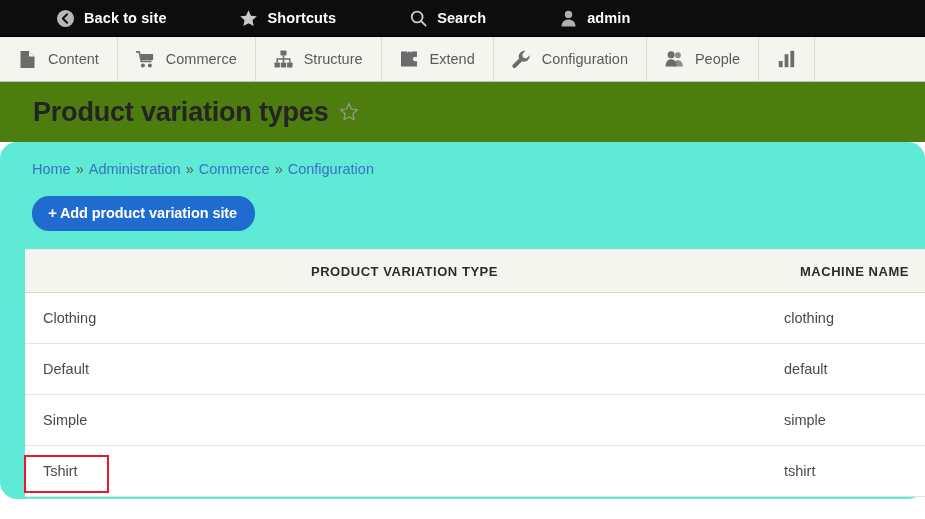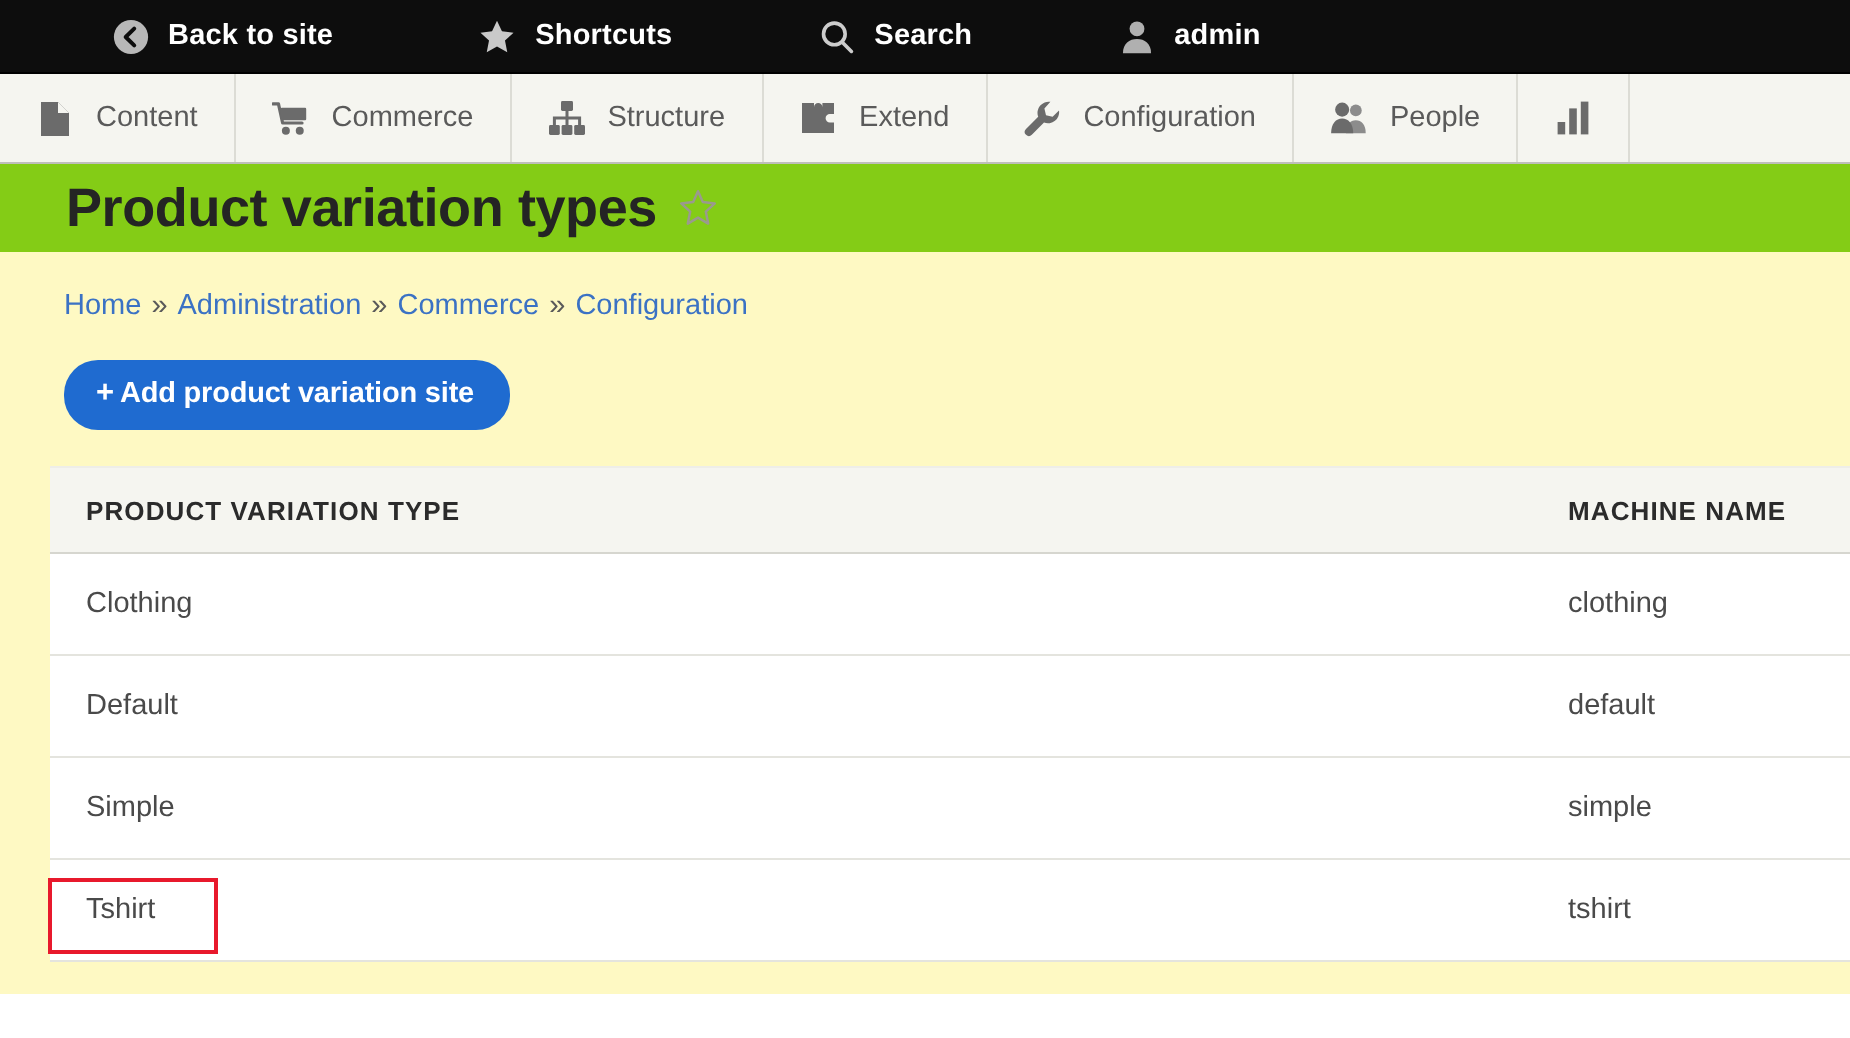--- a/index.html
+++ b/index.html
@@ -71,36 +71,36 @@
     align-items: center;
     justify-content: center;
     width: 19px;
     height: 19px;
     flex: none;
     color: #6b6b6b;
   }
 
   
   .title-band {
-    background: #84cc16;
-    height: 44px;
+    background: #4d7c0f;
+    height: 60px;
     display: flex;
     align-items: center;
     padding: 0 33px;
   }
   .page-title {
     font-size: 27px;
     font-weight: bold;
     color: #242424;
     letter-spacing: -0.2px;
   }
   .star-icon { margin-left: 11px; display: inline-flex; align-items: center; }
 
   
-  .content { background: #fef9c3; padding: 0 0 16px 0; }
+  .content { background: #5eead4; padding: 0 0 2px 0; border-radius: 17px; }
 
   .breadcrumb {
     padding: 19px 0 0 32px;
     font-size: 14.5px;
     color: #3b72c4;
   }
   .breadcrumb a {
     color: #3b72c4;
     text-decoration: none;
     cursor: pointer;
@@ -127,21 +127,21 @@
 
   
   .table-wrap { margin: 18px 0 0 25px; }
   table.types-table {
     width: 900px;
     border-collapse: collapse;
     table-layout: fixed;
   }
   table.types-table thead th {
     background: #f5f5f0;
-    text-align: left;
+    text-align: center;
     font-size: 13px;
     font-weight: bold;
     letter-spacing: 0.55px;
     color: #2b2b2b;
     text-transform: uppercase;
     padding: 14px 0 13px 18px;
     border-bottom: 1px solid #d6d6cf;
     border-top: 1px solid #eeeee8;
   }
   table.types-table tbody td {

